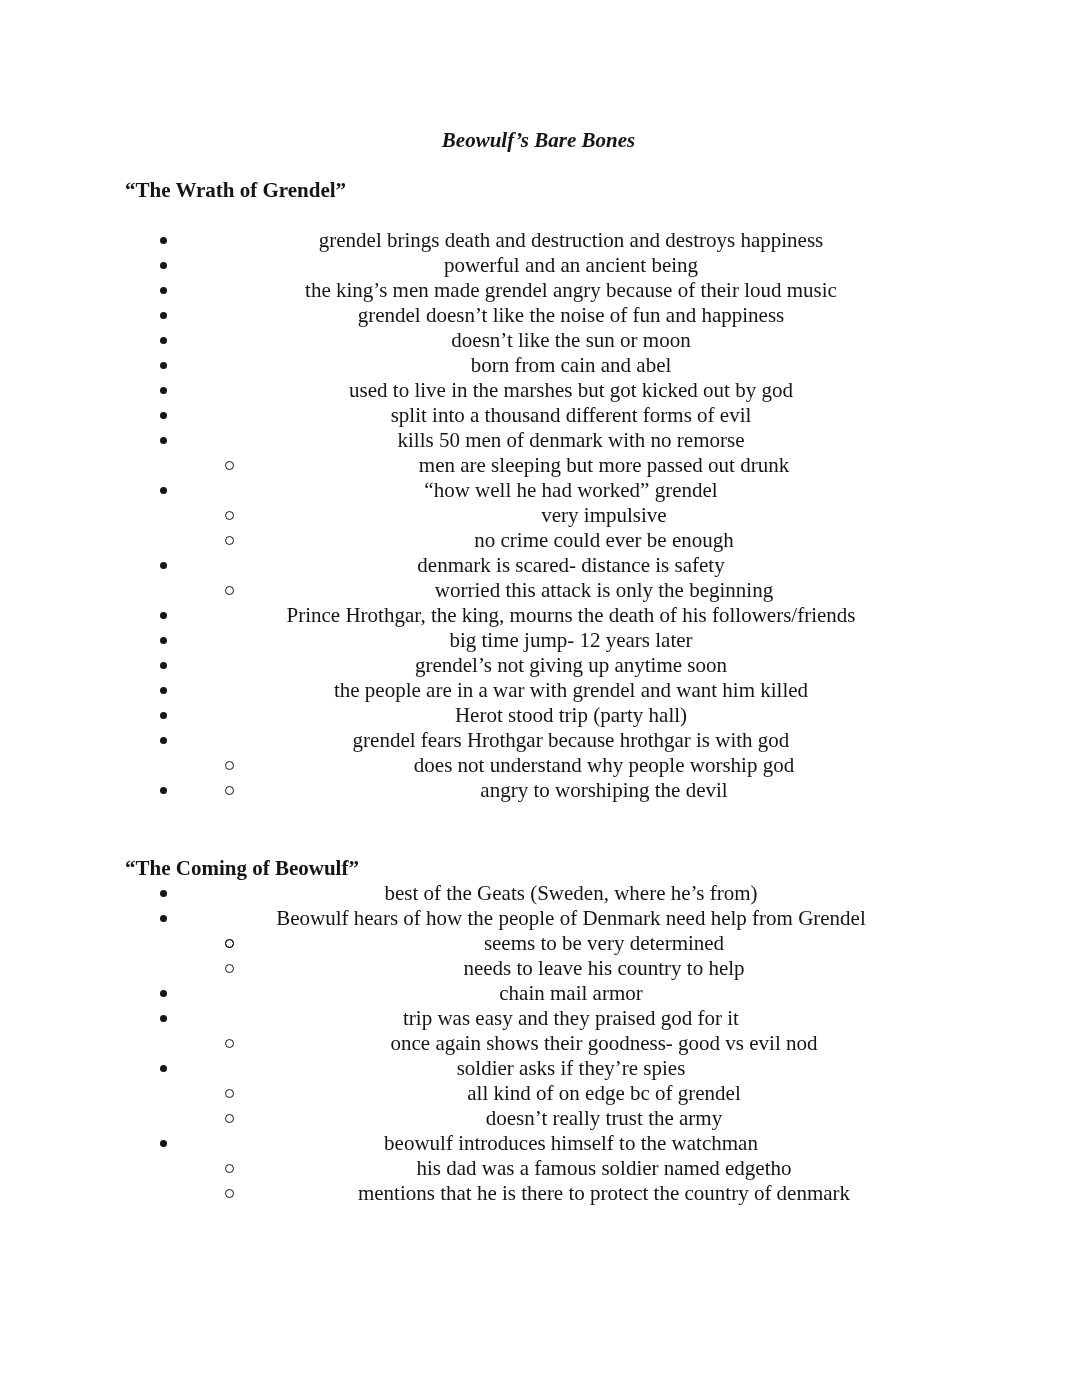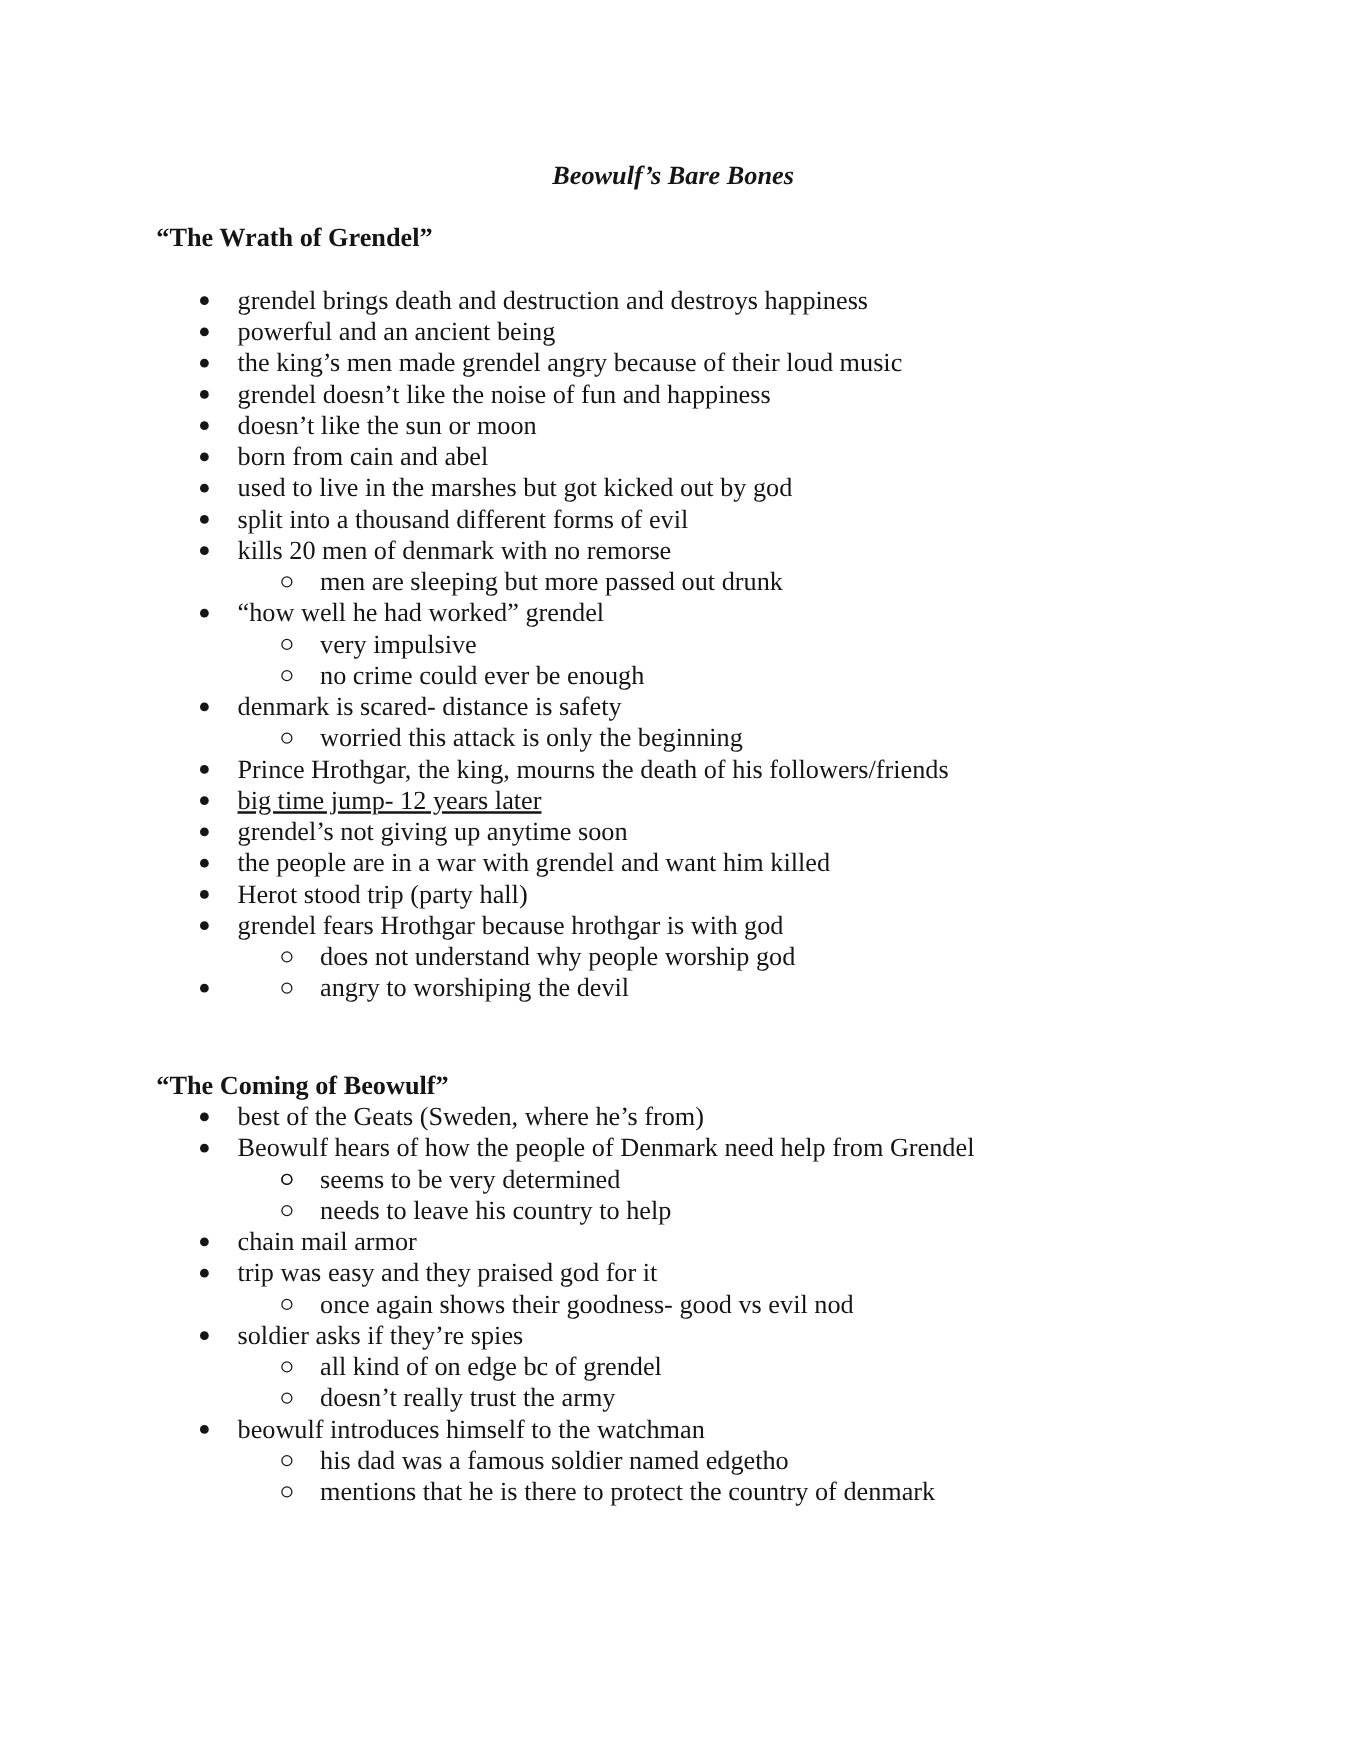--- a/index.html
+++ b/index.html
@@ -29,20 +29,21 @@
   }
   .section-heading {
     font-weight: bold;
     margin-top: 25px;
   }
   .section-heading.second {
     margin-top: 53px;
   }
   .list {
     margin-top: 25px;
+    text-align: center;
   }
   .list.tight {
     margin-top: 0;
   }
   .item {
     position: relative;
   }
   .item.l1 { padding-left: 65px; }
   .item.l2 { padding-left: 131px; font-family: Liberation Serif, serif; }
   .mk {
@@ -58,41 +59,41 @@
     background: #151515;
   }
   .l2 > .mk {
     left: 100px;
     top: 8px;
     width: 7px;
     height: 7px;
     border: 1.5px solid #151515;
     background: transparent;
   }
-  .u { text-decoration: underline; }
+  .u { }
 </style>
 </head>
 <body>
 
 <div class="page">
 
   <div class="doc-title">Beowulf’s Bare Bones</div>
 
   <div class="section-heading">“The Wrath of Grendel”</div>
 
   <div class="list">
     <div class="item l1"><span class="mk"></span><span>grendel brings death and destruction and destroys happiness</span></div>
     <div class="item l1"><span class="mk"></span><span>powerful and an ancient being</span></div>
     <div class="item l1"><span class="mk"></span><span>the king’s men made grendel angry because of their loud music</span></div>
     <div class="item l1"><span class="mk"></span><span>grendel doesn’t like the noise of fun and happiness</span></div>
     <div class="item l1"><span class="mk"></span><span>doesn’t like the sun or moon</span></div>
     <div class="item l1"><span class="mk"></span><span>born from cain and abel</span></div>
     <div class="item l1"><span class="mk"></span><span>used to live in the marshes but got kicked out by god</span></div>
     <div class="item l1"><span class="mk"></span><span>split into a thousand different forms of evil</span></div>
-    <div class="item l1"><span class="mk"></span><span>kills 20 men of denmark with no remorse</span></div>
+    <div class="item l1"><span class="mk"></span><span>kills 50 men of denmark with no remorse</span></div>
     <div class="item l2"><span class="mk"></span><span>men are sleeping but more passed out drunk</span></div>
     <div class="item l1"><span class="mk"></span><span>“how well he had worked” grendel</span></div>
     <div class="item l2"><span class="mk"></span><span>very impulsive</span></div>
     <div class="item l2"><span class="mk"></span><span>no crime could ever be enough</span></div>
     <div class="item l1"><span class="mk"></span><span>denmark is scared- distance is safety</span></div>
     <div class="item l2"><span class="mk"></span><span>worried this attack is only the beginning</span></div>
     <div class="item l1"><span class="mk"></span><span>Prince Hrothgar, the king, mourns the death of his followers/friends</span></div>
     <div class="item l1"><span class="mk"></span><span class="u">big time jump- 12 years later</span></div>
     <div class="item l1"><span class="mk"></span><span>grendel’s not giving up anytime soon</span></div>
     <div class="item l1"><span class="mk"></span><span>the people are in a war with grendel and want him killed</span></div>

